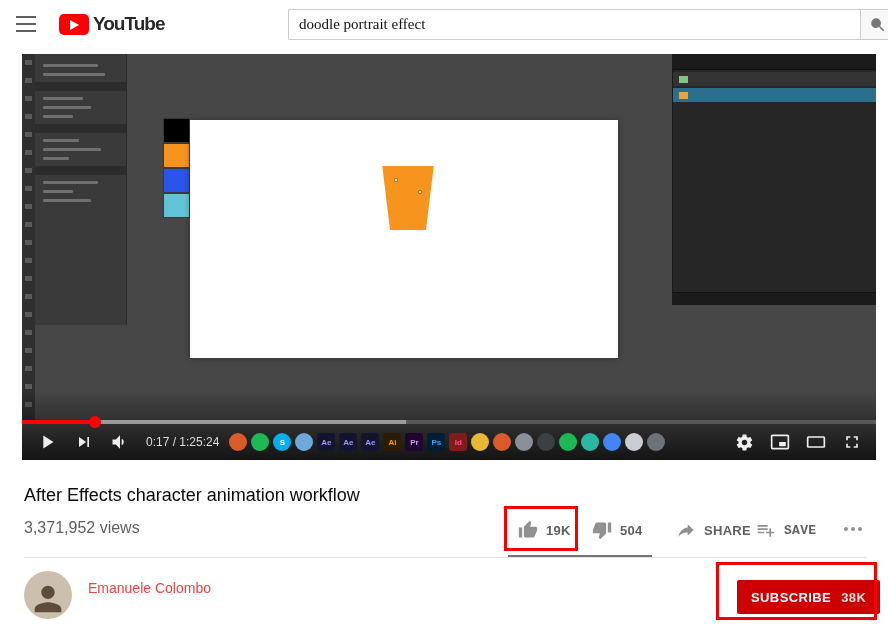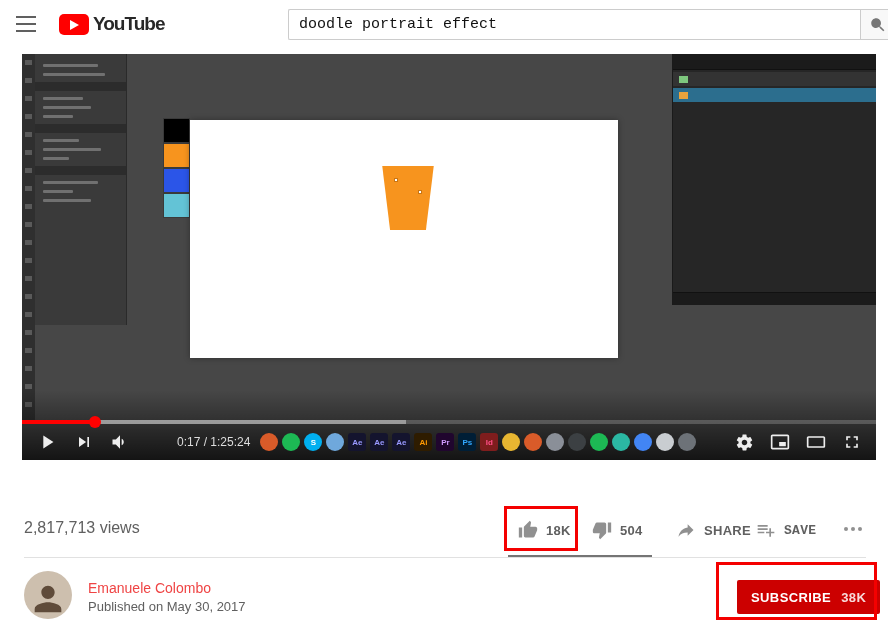--- a/index.html
+++ b/index.html
@@ -11,21 +11,21 @@
   .topbar { position:absolute; left:0; top:0; width:888px; height:48px; background:#fff; }
   .hamburger { position:absolute; left:16px; top:16px; width:20px; height:16px; cursor:pointer; }
   .hamburger span { display:block; width:20px; height:2px; background:#606060; margin-bottom:5px; }
   .logo { position:absolute; left:59px; top:13px; display:flex; align-items:center; cursor:pointer; }
   .logo-badge { width:30px; height:21px; background:var(--youtube-red,#f00); border-radius:5px; position:relative; }
   .logo-badge::after { content:""; position:absolute; left:11px; top:6px; border-left:9px solid #fff;
     border-top:5px solid transparent; border-bottom:5px solid transparent; }
   .logo-text { font-size:19px; font-weight:bold; letter-spacing:-1px; color:#282828; margin-left:4px; }
   .search-input { position:absolute; left:288px; top:9px; width:572px; height:31px;
     border:1px solid #ccc; border-right:none; border-radius:2px 0 0 2px; padding:12px 10px;
-    font-size:15px; color:#111; font-family:Liberation Mono, monospace; outline:none; }
+    font-size:15px; color:#111; font-family:Liberation Serif, serif; outline:none; }
   .search-btn { position:absolute; left:860px; top:9px; width:60px; height:31px;
     background:#f8f8f8; border:1px solid #ccc; cursor:pointer; display:flex; align-items:center; padding-left:8px; }
 
   
   .player { position:absolute; left:22px; top:54px; width:854px; height:406px;
     background:#474747; overflow:hidden; cursor:pointer; }
   .tool-strip { position:absolute; left:0; top:0; width:13px; height:370px; background:#2f2f2f;
     background-image:repeating-linear-gradient(#5a5a5a 0 5px, #2f2f2f 5px 18px);
     background-size:7px 100%; background-repeat:no-repeat; background-position:3px 6px; }
   .props-panel { position:absolute; left:13px; top:0; width:92px; height:271px; background:#3a3a3a;
@@ -59,21 +59,21 @@
   .progress .buffer { position:absolute; left:0; top:0; height:100%; width:45%; background:rgba(255,255,255,.4); }
   .progress .played { position:absolute; left:0; top:0; height:100%; width:8.5%; background:var(--youtube-red,#f00); }
   .progress .knob { position:absolute; left:calc(8.5% - 6px); top:-4px; width:12px; height:12px;
     border-radius:50%; background:var(--youtube-red,#f00); }
 
   .controls { position:absolute; left:0; bottom:0; width:100%; height:36px;
     display:flex; align-items:center; padding:0 14px; }
   .ctl-btn { background:none; border:none; cursor:pointer; display:flex; align-items:center;
     padding:0; margin-right:16px; }
   .ctl-btn svg { fill:#eee; }
-  .time { font-size:12px; color:#ddd; margin-right:10px; white-space:nowrap;margin-left:31px; }
+  .time { font-size:12px; color:#ddd; margin-right:10px; white-space:nowrap; }
   .taskbar { display:flex; align-items:center; gap:4px; }
   .tb-icon { width:18px; height:18px; flex:0 0 18px; display:flex; align-items:center; justify-content:center;
     font-size:8px; font-weight:bold; }
   .tb-icon.circle { border-radius:50%; }
   .tb-icon.tile { border-radius:3px; }
   .spacer { flex:1; }
   .right-ctls { display:flex; align-items:center; gap:16px; }
   .right-ctls .ctl-btn { margin-right:0; }
 
   
@@ -235,27 +235,28 @@
         </button>
         <button class="ctl-btn">
           <svg width="20" height="20" viewBox="0 0 24 24">
               <path d="M7 14H5v5h5v-2H7v-3zm-2-4h2V7h3V5H5v5zm12 7h-3v2h5v-5h-2v3zM14 5v2h3v3h2V5h-5z"></path>
             </svg>
         </button>
       </div>
     </div>
   </div>
 
-  <div class="views">2,817,713 views</div>
+  <h1 class="title">After Effects character animation workflow</h1>
+  <div class="views">3,371,952 views</div>
 
   <div class="action action-like">
     <svg width="20" height="20" viewBox="0 0 24 24">
         <path d="M1 21h4V9H1v12zm22-11c0-1.1-.9-2-2-2h-6.31l.95-4.57.03-.32c0-.41-.17-.79-.44-1.06L14.17 1 7.59 7.59C7.22 7.95 7 8.45 7 9v10c0 1.1.9 2 2 2h9c.83 0 1.54-.5 1.84-1.22l3.02-7.05c.09-.23.14-.47.14-.73v-2z"></path>
       </svg>
-    <span>18K</span>
+    <span>19K</span>
   </div>
   <div class="action action-dislike">
     <svg width="20" height="20" viewBox="0 0 24 24" style="transform:rotate(180deg)">
         <path d="M1 21h4V9H1v12zm22-11c0-1.1-.9-2-2-2h-6.31l.95-4.57.03-.32c0-.41-.17-.79-.44-1.06L14.17 1 7.59 7.59C7.22 7.95 7 8.45 7 9v10c0 1.1.9 2 2 2h9c.83 0 1.54-.5 1.84-1.22l3.02-7.05c.09-.23.14-.47.14-.73v-2z"></path>
       </svg>
     <span>504</span>
   </div>
   <div class="action action-share">
     <svg width="20" height="20" viewBox="0 0 24 24">
         <path d="M14 9V5l7 7-7 7v-4.1c-5 0-8.5 1.6-11 5.1 1-5 4-10 11-11z"></path>
@@ -276,21 +277,20 @@
 
   <div class="divider"></div>
   <div class="sentiment"></div>
 
   <div class="avatar">
     <svg width="40" height="40" viewBox="0 0 24 24" fill="#5f4b3a">
       <path d="M12 12c2.21 0 4-1.79 4-4s-1.79-4-4-4-4 1.79-4 4 1.79 4 4 4zm0 2c-2.67 0-8 1.34-8 4v2h16v-2c0-2.66-5.33-4-8-4z"></path>
     </svg>
   </div>
   <div class="channel-name">Emanuele Colombo</div>
-  <div class="published">Published on May 30, 2017</div>
   <button class="subscribe">
     <span>SUBSCRIBE</span>
     <span class="count">38K</span>
   </button>
 
   <div class="annotation like-annotation"></div>
   <div class="annotation subscribe-annotation"></div>
 </div>
 
 </body></html>

